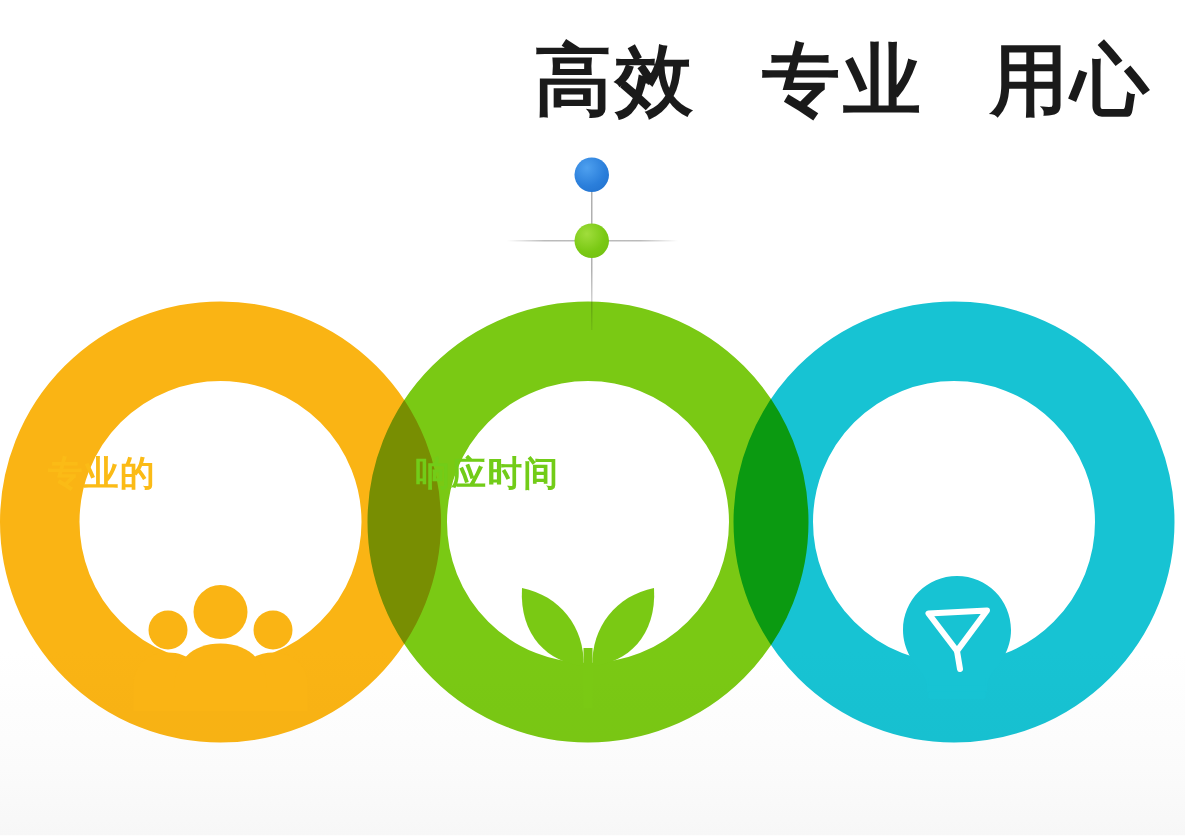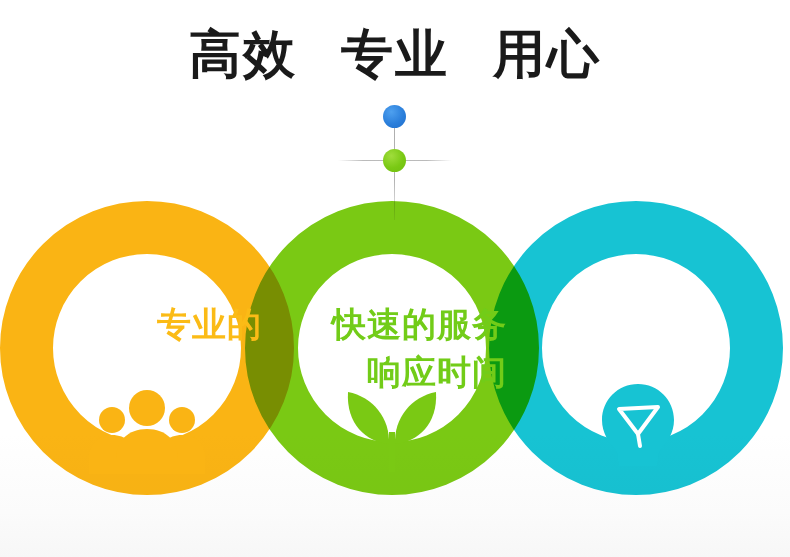--- a/index.html
+++ b/index.html
@@ -22,21 +22,21 @@
     background-image: linear-gradient(180deg, #ffffff 0%, #ffffff 78%, #fbfbfb 92%, #f7f7f7 100%);
     overflow: hidden;
   }
 
   
   .headline {
     position: absolute;
     top: 26px;
     left: 0;
     width: 790px;
-    text-align: center;
+    text-align: right;
     color: #1a1a1a;
     font-size: 52px;
     font-weight: 700;
     letter-spacing: 2px;
     line-height: 1.1;
     white-space: nowrap;
     font-family: "DejaVu Sans", "Liberation Sans", sans-serif;
   }
   .headline .seg { display: inline-block; padding: 0 22px; }
 
@@ -97,23 +97,23 @@
     mix-blend-mode: multiply;
   }
   .ring-orange { left: 0px;   border-color: #fab414; }
   .ring-green  { left: 245px; border-color: #7ac914; }
   .ring-cyan   { left: 489px; border-color: #17c3d3; }
 
   
   .circle-text {
     position: absolute;
     width: 230px;
-    text-align: right;
+    text-align: left;
     font-weight: 700;
-    font-size: 34px;
+    font-size: 23px;
     line-height: 1.42;
     letter-spacing: 1px;
     white-space: nowrap;
     font-family: "DejaVu Sans", "Liberation Sans", sans-serif;
   }
   .t-orange { left: 32px;  top: 300px; color: #fbbb16; }
   .t-green  { left: 277px; top: 300px; color: #72cc18; }
   .t-cyan   { left: 517px; top: 300px; color: #24c6e0; }
   .circle-text .line2 { display: block; }
 
@@ -161,21 +161,20 @@
         <circle cx="95" cy="32" r="13"></circle>
         <path d="M95 47c-14 0-23 9-23 22v17h46V69c0-13-9-22-23-22z"></path>
 
         <circle cx="60" cy="20" r="18"></circle>
         <path d="M60 41c-19 0-31 12-31 30v15h62V71c0-18-12-30-31-30z"></path>
       </g>
     </svg>
   </div>
 
   <div class="circle-text t-green">
-    <span>快速的服务</span>
     <span class="line2">响应时间</span>
   </div>
   <div class="icon-wrap ic-sprout">
     <svg viewBox="0 0 120 86" xmlns="http://www.w3.org/2000/svg">
       <g fill="#7ac914">
 
         <path d="M16 6 C14 38, 34 56, 57 58 C58 32, 41 11, 16 6 Z"></path>
 
         <path d="M104 6 C106 38, 86 56, 63 58 C62 32, 79 11, 104 6 Z"></path>
 

